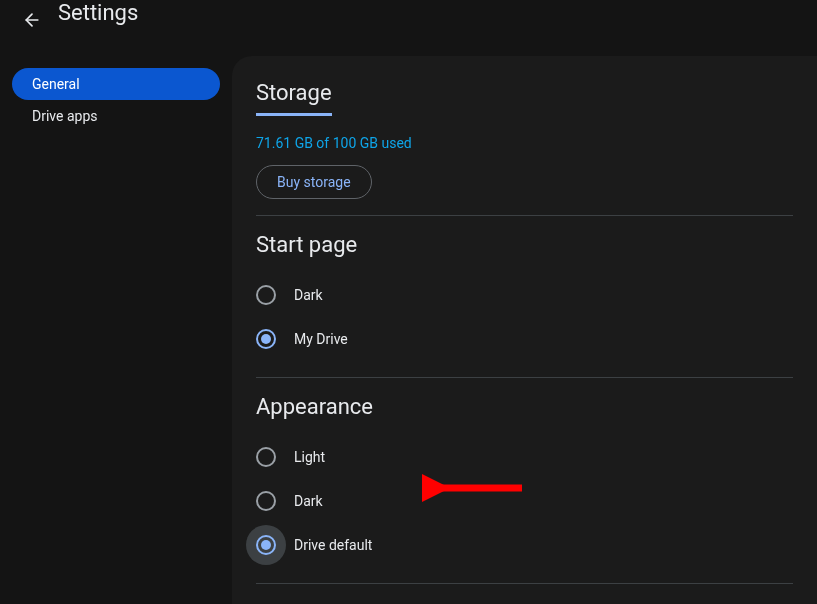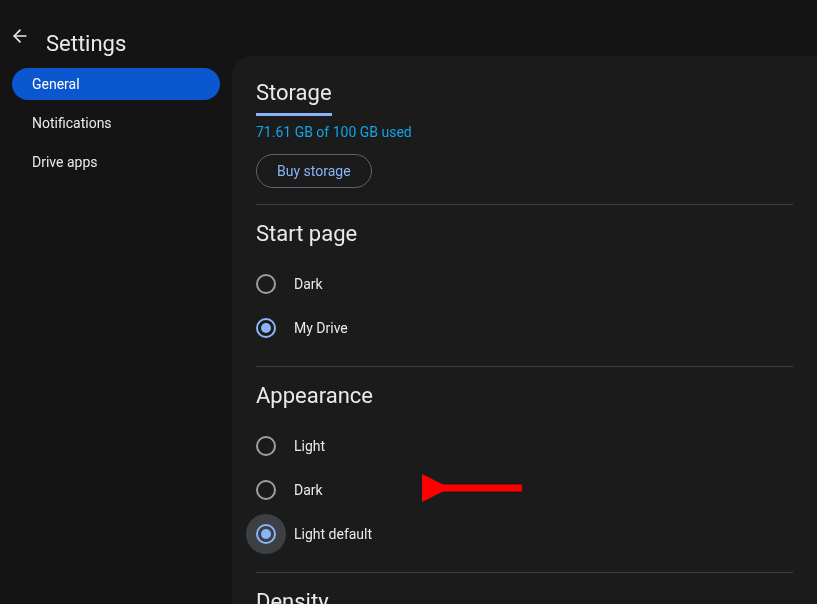--- a/index.html
+++ b/index.html
@@ -1,29 +1,29 @@
 <!DOCTYPE html>
 <html><head>
 <meta charset="utf-8">
 <style>
   html,body{margin:0;padding:0;background:#141414;color:#e8eaed;font-family:"Google Sans",Roboto,Arial,sans-serif;width:817px;height:604px;overflow:hidden}
   .app{display:flex;flex-direction:column;height:100%}
-  .header{display:flex;align-items:flex-end;height:56px;padding:0 0}
+  .header{display:flex;align-items:flex-start;height:56px;padding:0 12px}
   .back-btn{width:40px;height:40px;border-radius:50%;display:flex;align-items:center;justify-content:center;cursor:pointer}
   .back-btn svg{stroke:#e8eaed}
   .title{font-size:22px;margin-left:6px;color:#e8eaed;font-weight:400}
   .body{display:flex;flex:1;min-height:0}
   .sidebar{width:232px;padding-top:12px;flex:none}
-  .nav-item{height:32px;display:flex;align-items:center;padding:0 20px;margin:0 12px 7px 12px;border-radius:16px;font-size:14px;color:#e8eaed;cursor:pointer}
+  .nav-item{height:32px;display:flex;align-items:center;padding:0 20px;margin:0 12px 0 12px;border-radius:16px;font-size:14px;color:#e8eaed;cursor:pointer}
   .nav-item.selected{background:#0b57d0;color:#fff}
   .main{flex:1;background:#1b1b1b;border-top-left-radius:20px;padding:24px 24px 0 24px;box-sizing:border-box;overflow:hidden}
   .section{border-bottom:1px solid #3c4043;padding-bottom:16px;margin-bottom:16px}
   .section:last-child{border-bottom:none;margin-bottom:0}
   .section-title{font-size:22px;font-weight:400;color:#e8eaed;margin:0 0 8px 0;display:inline-block}
-  .section-title.underlined{border-bottom:3px solid #8ab4f8;padding-bottom:8px;margin-bottom:8px}
+  .section-title.underlined{border-bottom:3px solid #8ab4f8;padding-bottom:8px;margin-bottom:19px}
   .storage-sub{font-size:14px;color:#0ea5e9;margin-bottom:14px}
   .btn-row{display:flex;gap:24px}
   .pill-btn{border:1px solid #5f6368;background:transparent;color:#8ab4f8;font-size:14px;padding:8px 20px;border-radius:24px;cursor:pointer;font-family:inherit}
   .radio-row{display:flex;align-items:center;height:44px;cursor:pointer;position:relative}
   .radio-row .ripple{position:absolute;left:-10px;top:50%;transform:translateY(-50%);width:40px;height:40px;border-radius:50%;background:#3c4043;display:none}
   .radio-row.active-ripple .ripple{display:block}
   .radio{width:20px;height:20px;border:2px solid #9aa0a6;border-radius:50%;box-sizing:border-box;display:flex;align-items:center;justify-content:center;flex:none;position:relative;z-index:1}
   .radio.selected{border-color:#8ab4f8}
   .radio.selected::after{content:"";width:10px;height:10px;background:#8ab4f8;border-radius:50%}
   .radio-label{margin-left:18px;font-size:14px;color:#e8eaed;position:relative;z-index:1}
@@ -41,23 +41,20 @@
           <polyline points="12 19 5 12 12 5"></polyline>
         </svg>
     </div>
     <div class="title">Settings</div>
   </div>
 
   <div class="body">
     <div class="sidebar">
       <div class="nav-item selected">
           <span>General</span>
-        </div>
-      <div class="nav-item">
-          <span>Notifications</span>
         </div>
       <div class="nav-item">
           <span>Drive apps</span>
         </div>
     </div>
 
     <div class="main">
 
       <div class="section">
         <h2 class="section-title underlined">Storage</h2>
@@ -91,21 +88,21 @@
           <span class="radio-label">Light</span>
         </div>
         <div class="radio-row">
 
           <span class="radio"></span>
           <span class="radio-label">Dark</span>
         </div>
         <div class="radio-row active-ripple">
           <span class="ripple"></span>
           <span class="radio selected"></span>
-          <span class="radio-label">Light default</span>
+          <span class="radio-label">Drive default</span>
         </div>
       </div>
 
       <div class="section">
         <h2 class="section-title">Density</h2>
         
         
       </div>
 
     </div>

